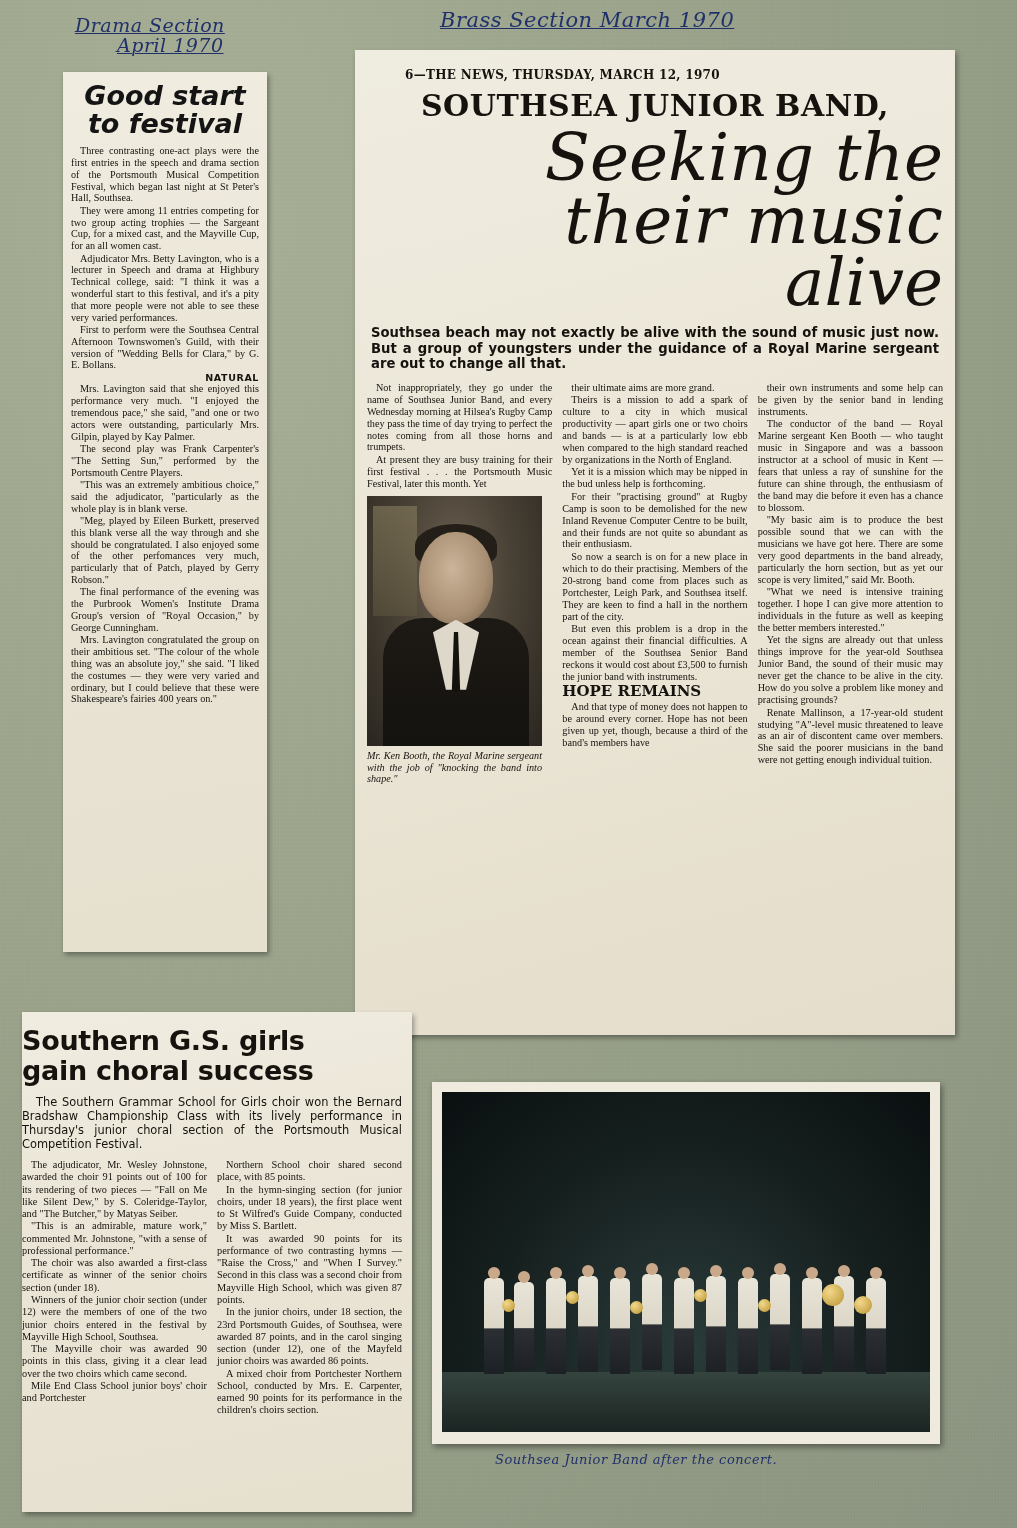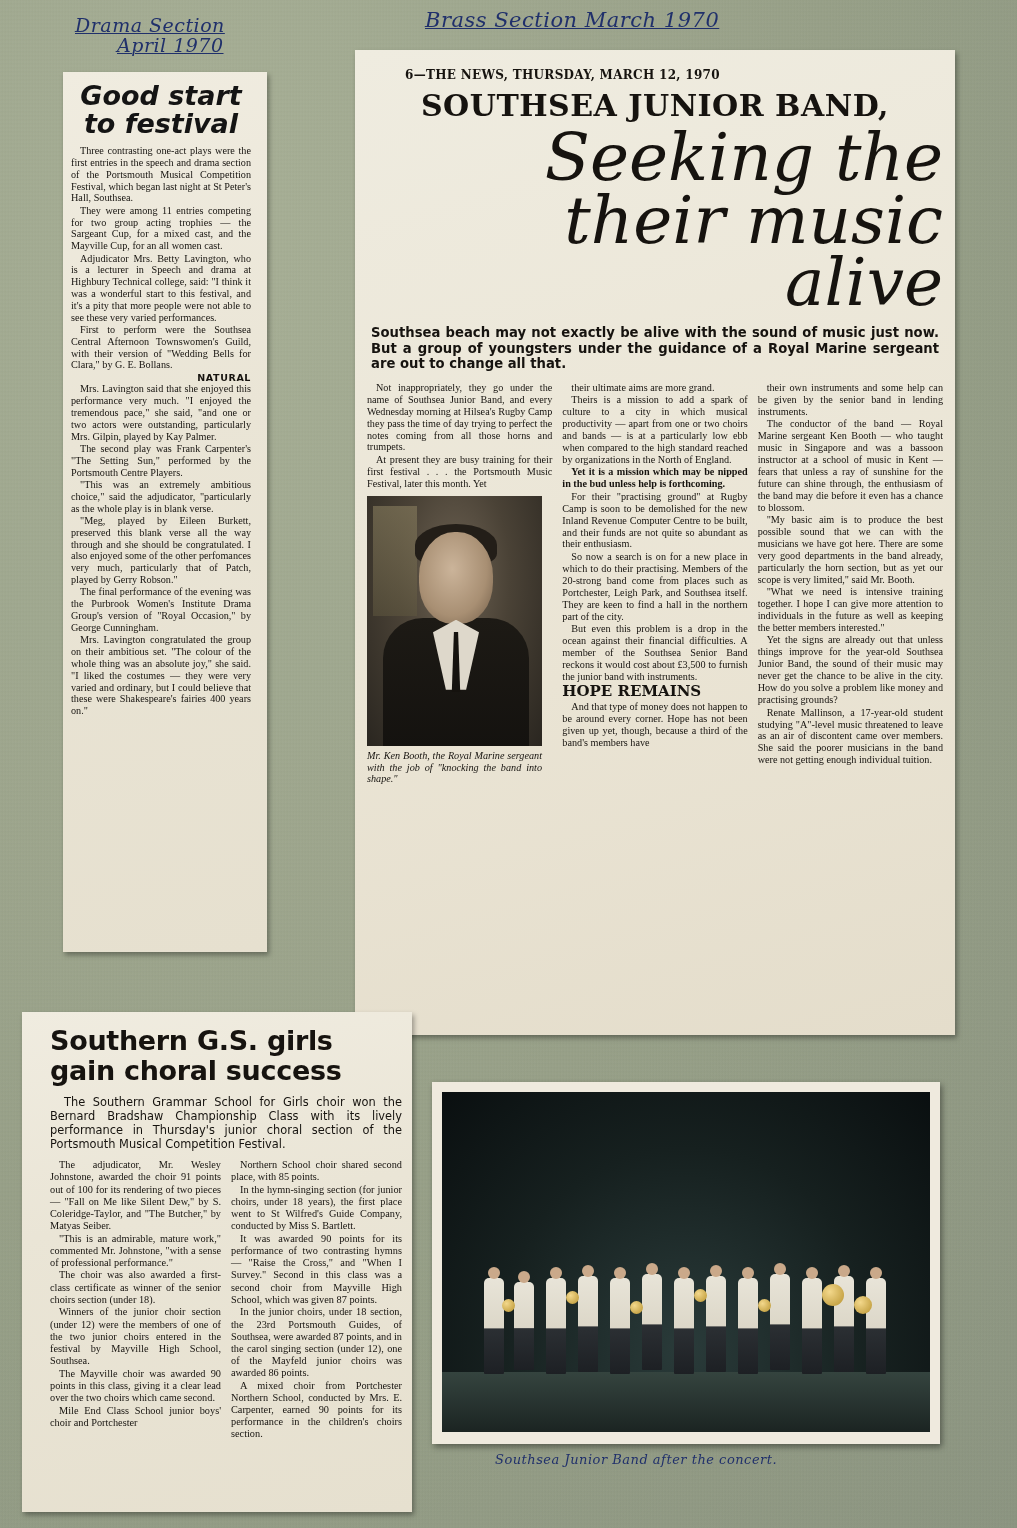--- a/index.html
+++ b/index.html
@@ -40,21 +40,21 @@
     color:#16130f;
     overflow:hidden;
   }
   .clip.aged{
     background:linear-gradient(170deg,#f0ece0 0%,#eae5d6 40%,#e6e0cf 100%);
   }
 
   
   #clip-drama{
     left:63px; top:72px; width:204px; height:880px;
-    padding:6px 16px 8px 8px;
+    padding:6px 8px 8px 8px;
     box-sizing:border-box;
   }
   #clip-drama .headline{
     font-family:"DejaVu Sans", sans-serif;
     font-weight:bold;
     font-style:italic;
     font-size:27px;
     line-height:1.02;
     text-align:center;
     margin:4px 0 8px 0;
@@ -120,21 +120,21 @@
     margin:6px 4px 10px 4px;
   }
   .threecol{
     display:flex;
     gap:10px;
     font-size:10.2px;
     line-height:1.17;
   }
   .threecol .c{flex:1 1 0;text-align:justify;}
   .threecol p{margin:0 0 0.5px 0;text-indent:9px;}
-  .threecol .bold{font-weight:bold;}
+  .threecol .bold{font-weight:normal;}
   .sec-head{
     font-family:"DejaVu Serif", serif;
     font-size:15px;
     font-weight:bold;
     margin:6px 0 3px 0;
     text-indent:0 !important;
   }
   .photo-ken{
     width:175px;height:250px;
     margin:6px 0 4px 0;
@@ -177,21 +177,21 @@
     font-size:10.2px;
     line-height:1.16;
     text-align:justify;
     font-style:italic;
     width:175px;
   }
 
   
   #clip-choral{
     left:22px; top:1012px; width:390px; height:500px;
-    padding:10px 10px 8px 28px;
+    padding:10px 10px 8px 0;
     box-sizing:border-box;
   }
   #clip-choral .headline{
     font-family:"DejaVu Sans", sans-serif;
     font-weight:bold;
     font-size:27px;
     line-height:1.12;
     margin:4px 0 10px 0;
     letter-spacing:-0.3px;
   }
@@ -246,21 +246,21 @@
 </head>
 <body>
 
 <div class="page">
   <div class="grain"></div>
 
   <div class="hand" style="left:75px;top:14px;font-size:19px;">
     <u>Drama Section</u>
     <div style="margin-left:42px;margin-top:-2px;"><u>April 1970</u></div>
   </div>
-  <div class="hand" style="left:425px;top:8px;font-size:21px;text-align:right;">
+  <div class="hand" style="left:440px;top:8px;font-size:21px;text-align:right;">
     <u>Brass Section March 1970</u>
   </div>
   <div class="hand" style="left:22px;top:1014px;font-size:13px;transform:rotate(-5deg);">25/3/70</div>
 
   <div class="clip aged" id="clip-drama">
     <div class="headline">Good start to festival</div>
     <div class="col-text">
       <p>Three contrasting one-act plays were the first entries in the speech and drama section of the Portsmouth Musical Competition Festival, which began last night at St Peter's Hall, Southsea.</p>
       <p>They were among 11 entries competing for two group acting trophies — the Sargeant Cup, for a mixed cast, and the Mayville Cup, for an all women cast.</p>
       <p>Adjudicator Mrs. Betty Lavington, who is a lecturer in Speech and drama at Highbury Technical college, said: "I think it was a wonderful start to this festival, and it's a pity that more people were not able to see these very varied performances.</p>
@@ -296,21 +296,21 @@
           <div class="body"></div>
           <div class="hair"></div>
           <div class="face"></div>
           <div class="shirt"></div>
           <div class="tie"></div>
         </div>
         <div class="caption">Mr. Ken Booth, the Royal Marine sergeant with the job of "knocking the band into shape."</div>
       </div>
       <div class="c">
         <p>their ultimate aims are more grand.</p>
-        <p>Theirs is a mission to add a spark of culture to a city in which musical productivity — apart from one or two choirs and bands — is at a particularly low ebb when compared to the high standard reached by organizations in the North of England.</p>
+        <p>Theirs is a mission to add a spark of culture to a city in which musical productivity — apart girls one or two choirs and bands — is at a particularly low ebb when compared to the high standard reached by organizations in the North of England.</p>
         <p class="bold">Yet it is a mission which may be nipped in the bud unless help is forthcoming.</p>
         <p>For their "practising ground" at Rugby Camp is soon to be demolished for the new Inland Revenue Computer Centre to be built, and their funds are not quite so abundant as their enthusiasm.</p>
         <p>So now a search is on for a new place in which to do their practising. Members of the 20-strong band come from places such as Portchester, Leigh Park, and Southsea itself. They are keen to find a hall in the northern part of the city.</p>
         <p>But even this problem is a drop in the ocean against their financial difficulties. A member of the Southsea Senior Band reckons it would cost about £3,500 to furnish the junior band with instruments.</p>
         <p class="sec-head">HOPE REMAINS</p>
         <p>And that type of money does not happen to be around every corner. Hope has not been given up yet, though, because a third of the band's members have</p>
       </div>
       <div class="c">
         <p>their own instruments and some help can be given by the senior band in lending instruments.</p>
         <p>The conductor of the band — Royal Marine sergeant Ken Booth — who taught music in Singapore and was a bassoon instructor at a school of music in Kent — fears that unless a ray of sunshine for the future can shine through, the enthusiasm of the band may die before it even has a chance to blossom.</p>

